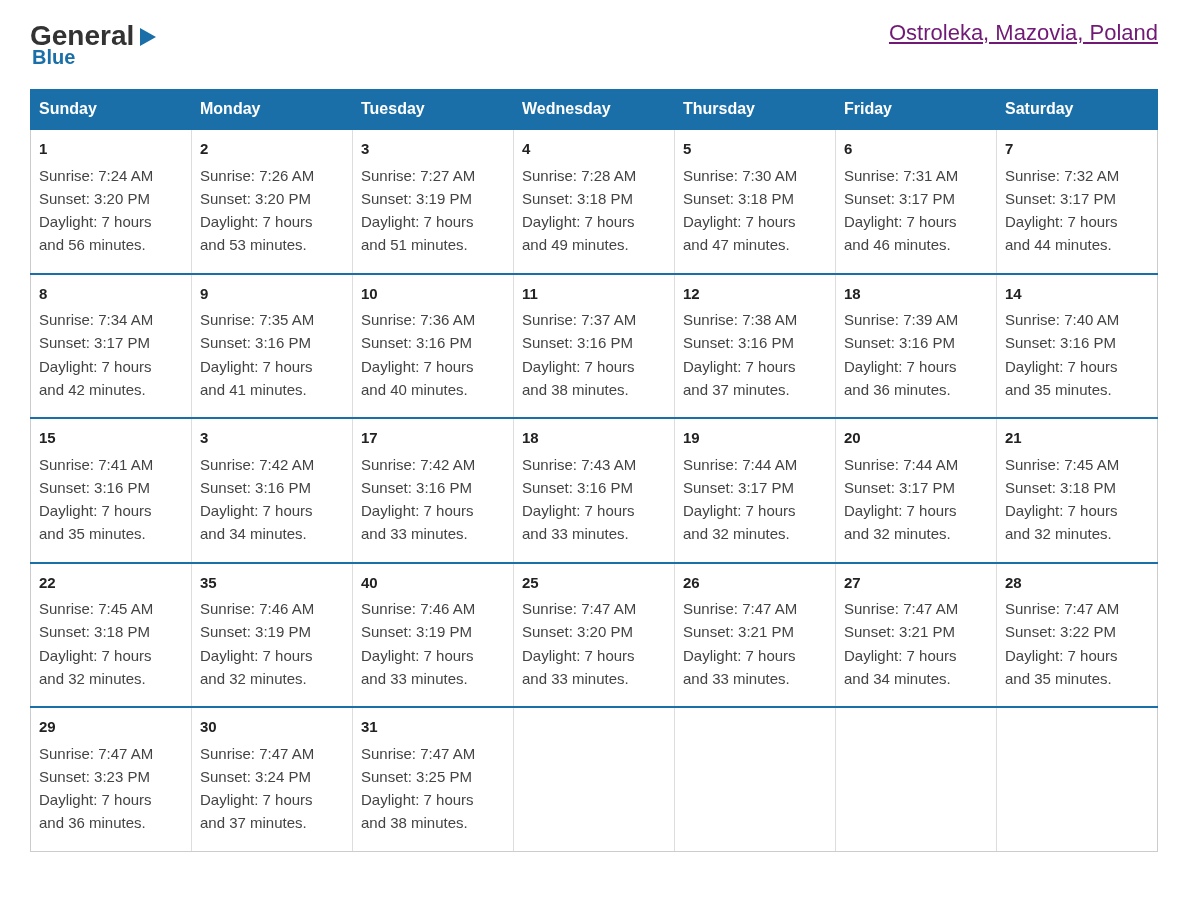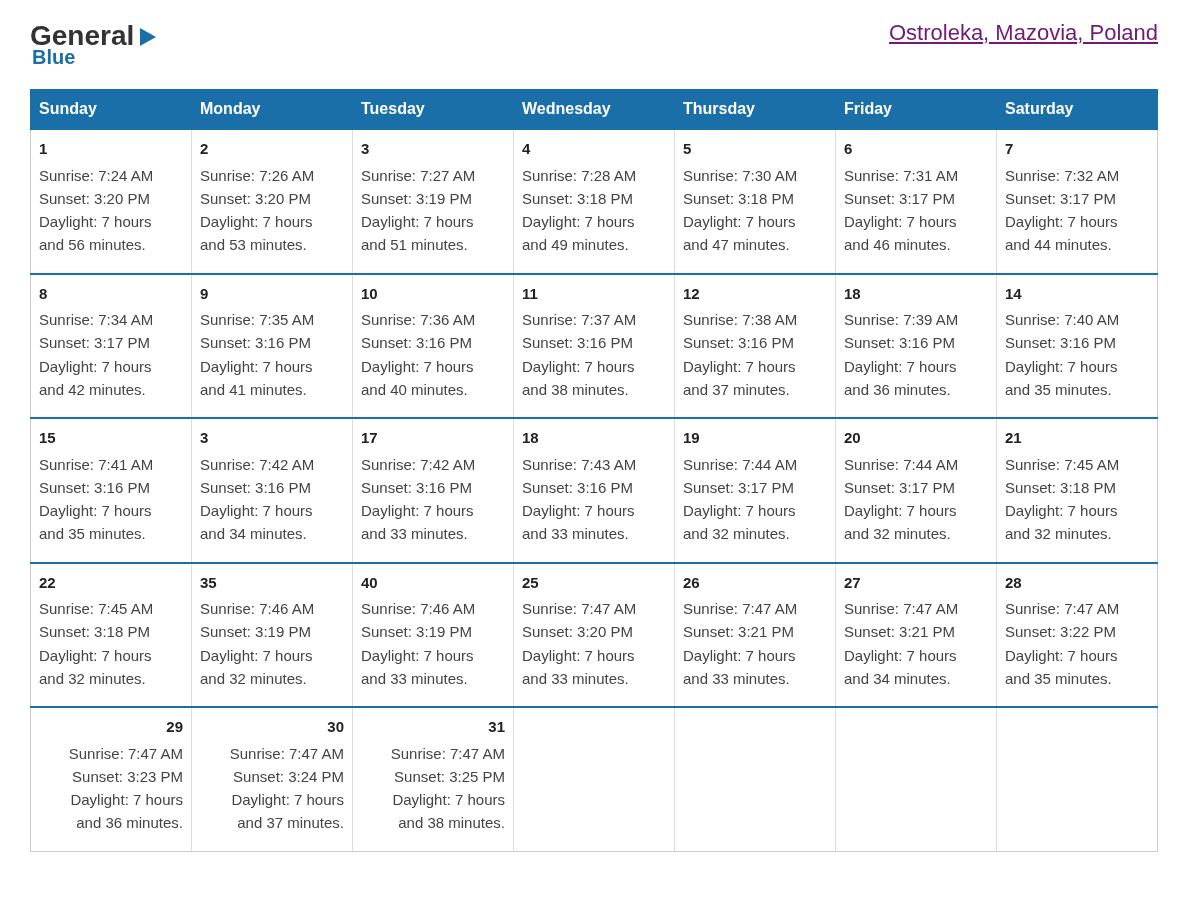--- a/index.html
+++ b/index.html
@@ -91,21 +91,20 @@
       display: block;
       margin-bottom: 3px;
     }
     .day-info {
       font-size: 15px;
       color: #444;
       line-height: 1.55;
     }
     tbody tr:last-child td {
       border-bottom: 1px solid #ccc;
-      text-align: right;
     }
   </style>
 </head>
 <body>
 
 <div class="header">
   <div class="logo-block">
     <div class="logo-row1">
       <span class="logo-text-general">General</span>
       <div style="display:inline-flex; align-items:center; margin-left:2px; margin-top:2px;">

